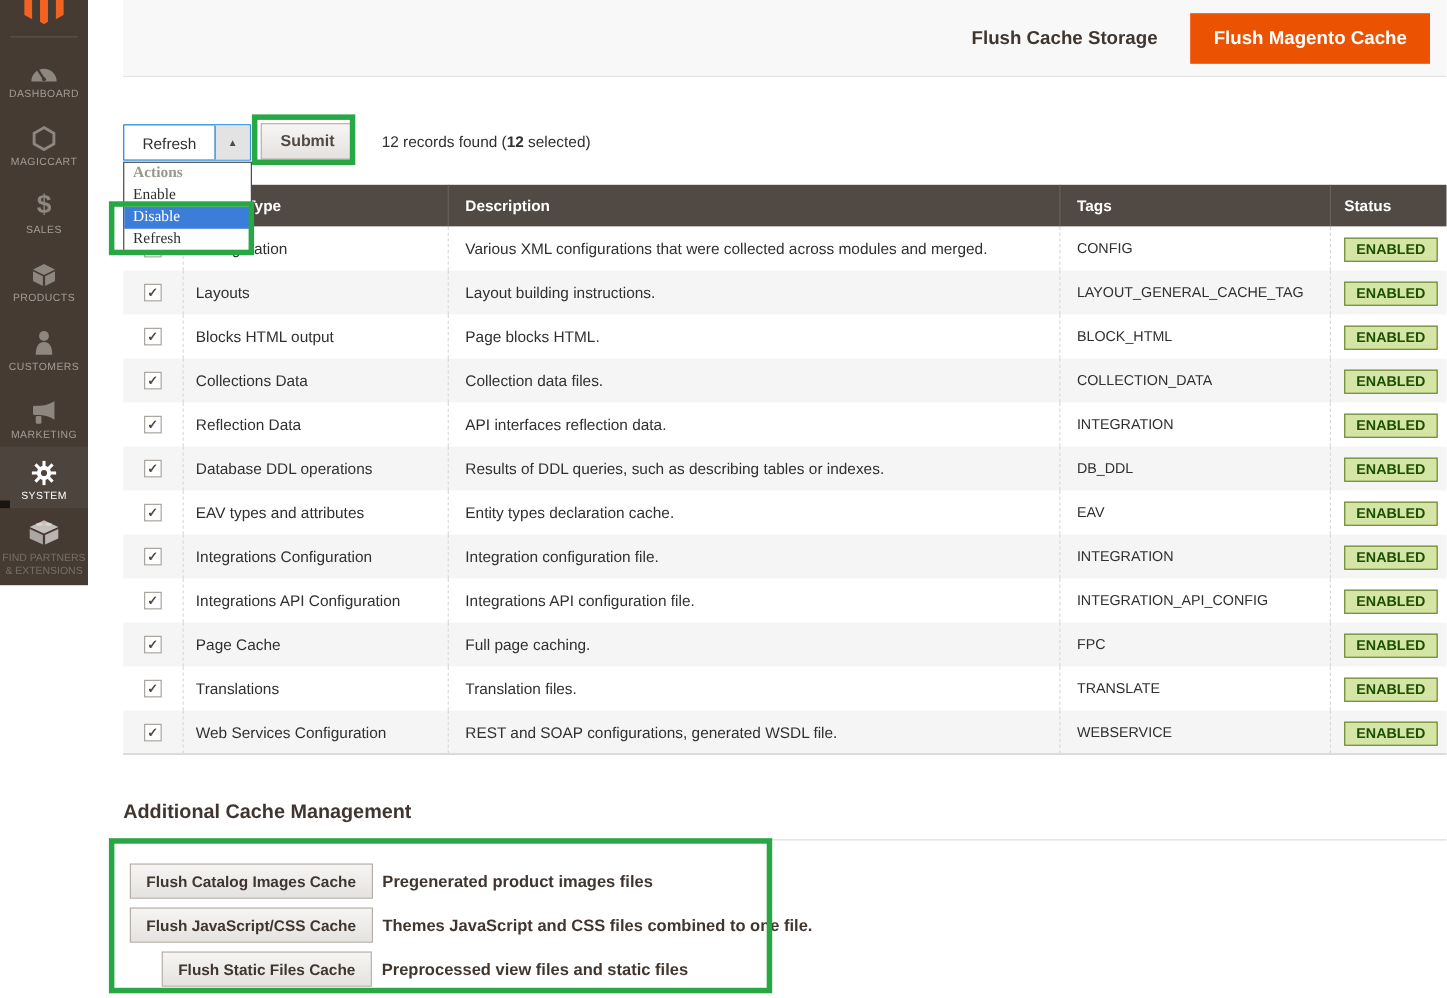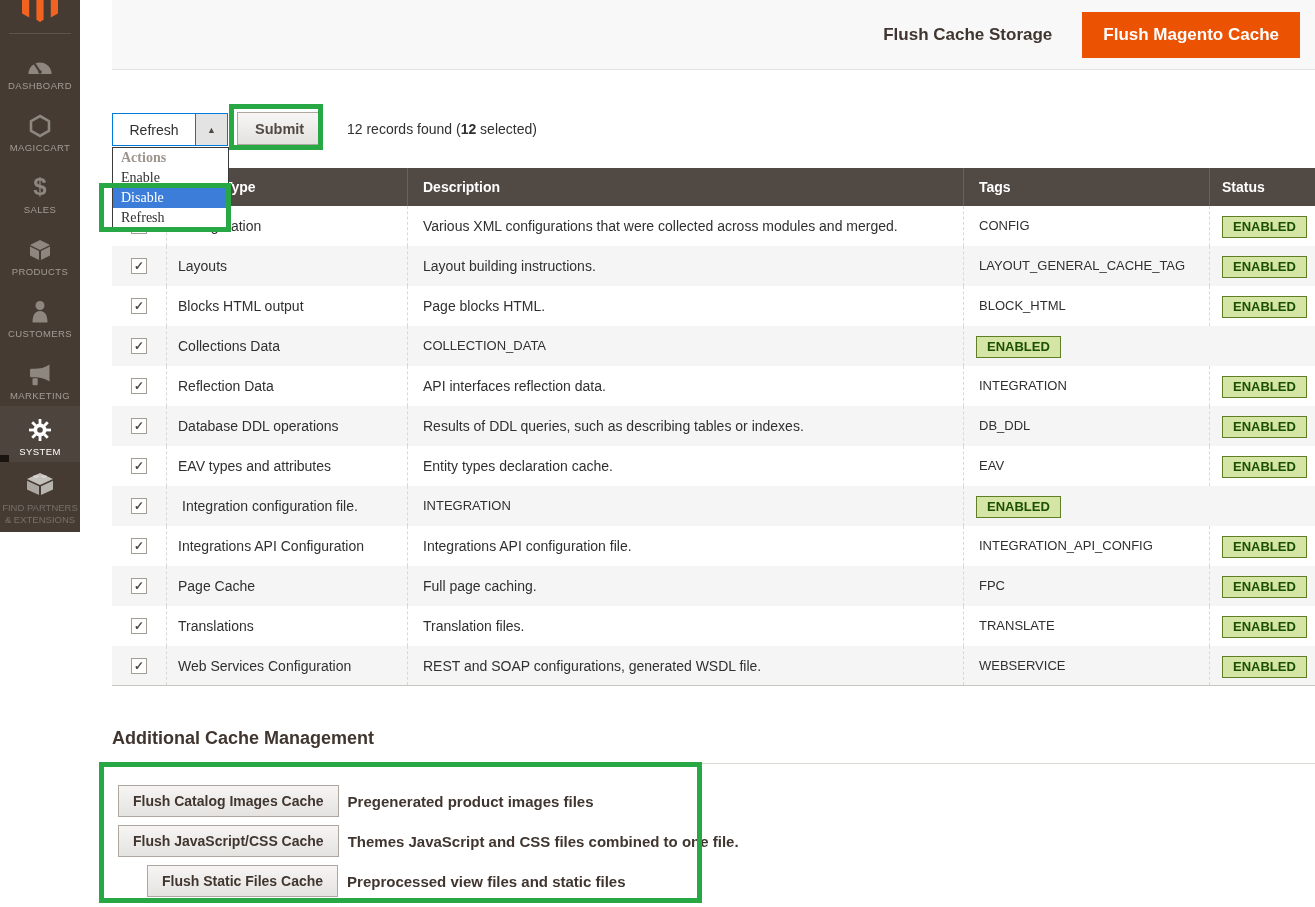--- a/index.html
+++ b/index.html
@@ -250,20 +250,21 @@
     <div class="cell pad-tags">BLOCK_HTML</div>
     <div class="cell pad-status"><span class="badge">ENABLED</span></div>
   </div>
   <div class="grow trow even">
     <div class="cell c-check">
         <span class="cb">
           <span class="tick">✓</span>
         </span>
       </div>
     <div class="cell pad-type">Collections Data</div>
+    <div class="cell pad-desc">Collection data files.</div>
     <div class="cell pad-tags">COLLECTION_DATA</div>
     <div class="cell pad-status"><span class="badge">ENABLED</span></div>
   </div>
   <div class="grow trow">
     <div class="cell c-check">
         <span class="cb">
           <span class="tick">✓</span>
         </span>
       </div>
     <div class="cell pad-type">Reflection Data</div>
@@ -292,20 +293,21 @@
     <div class="cell pad-desc">Entity types declaration cache.</div>
     <div class="cell pad-tags">EAV</div>
     <div class="cell pad-status"><span class="badge">ENABLED</span></div>
   </div>
   <div class="grow trow even">
     <div class="cell c-check">
         <span class="cb">
           <span class="tick">✓</span>
         </span>
       </div>
+    <div class="cell pad-type">Integrations Configuration</div>
     <div class="cell pad-desc">Integration configuration file.</div>
     <div class="cell pad-tags">INTEGRATION</div>
     <div class="cell pad-status"><span class="badge">ENABLED</span></div>
   </div>
   <div class="grow trow">
     <div class="cell c-check">
         <span class="cb">
           <span class="tick">✓</span>
         </span>
       </div>

